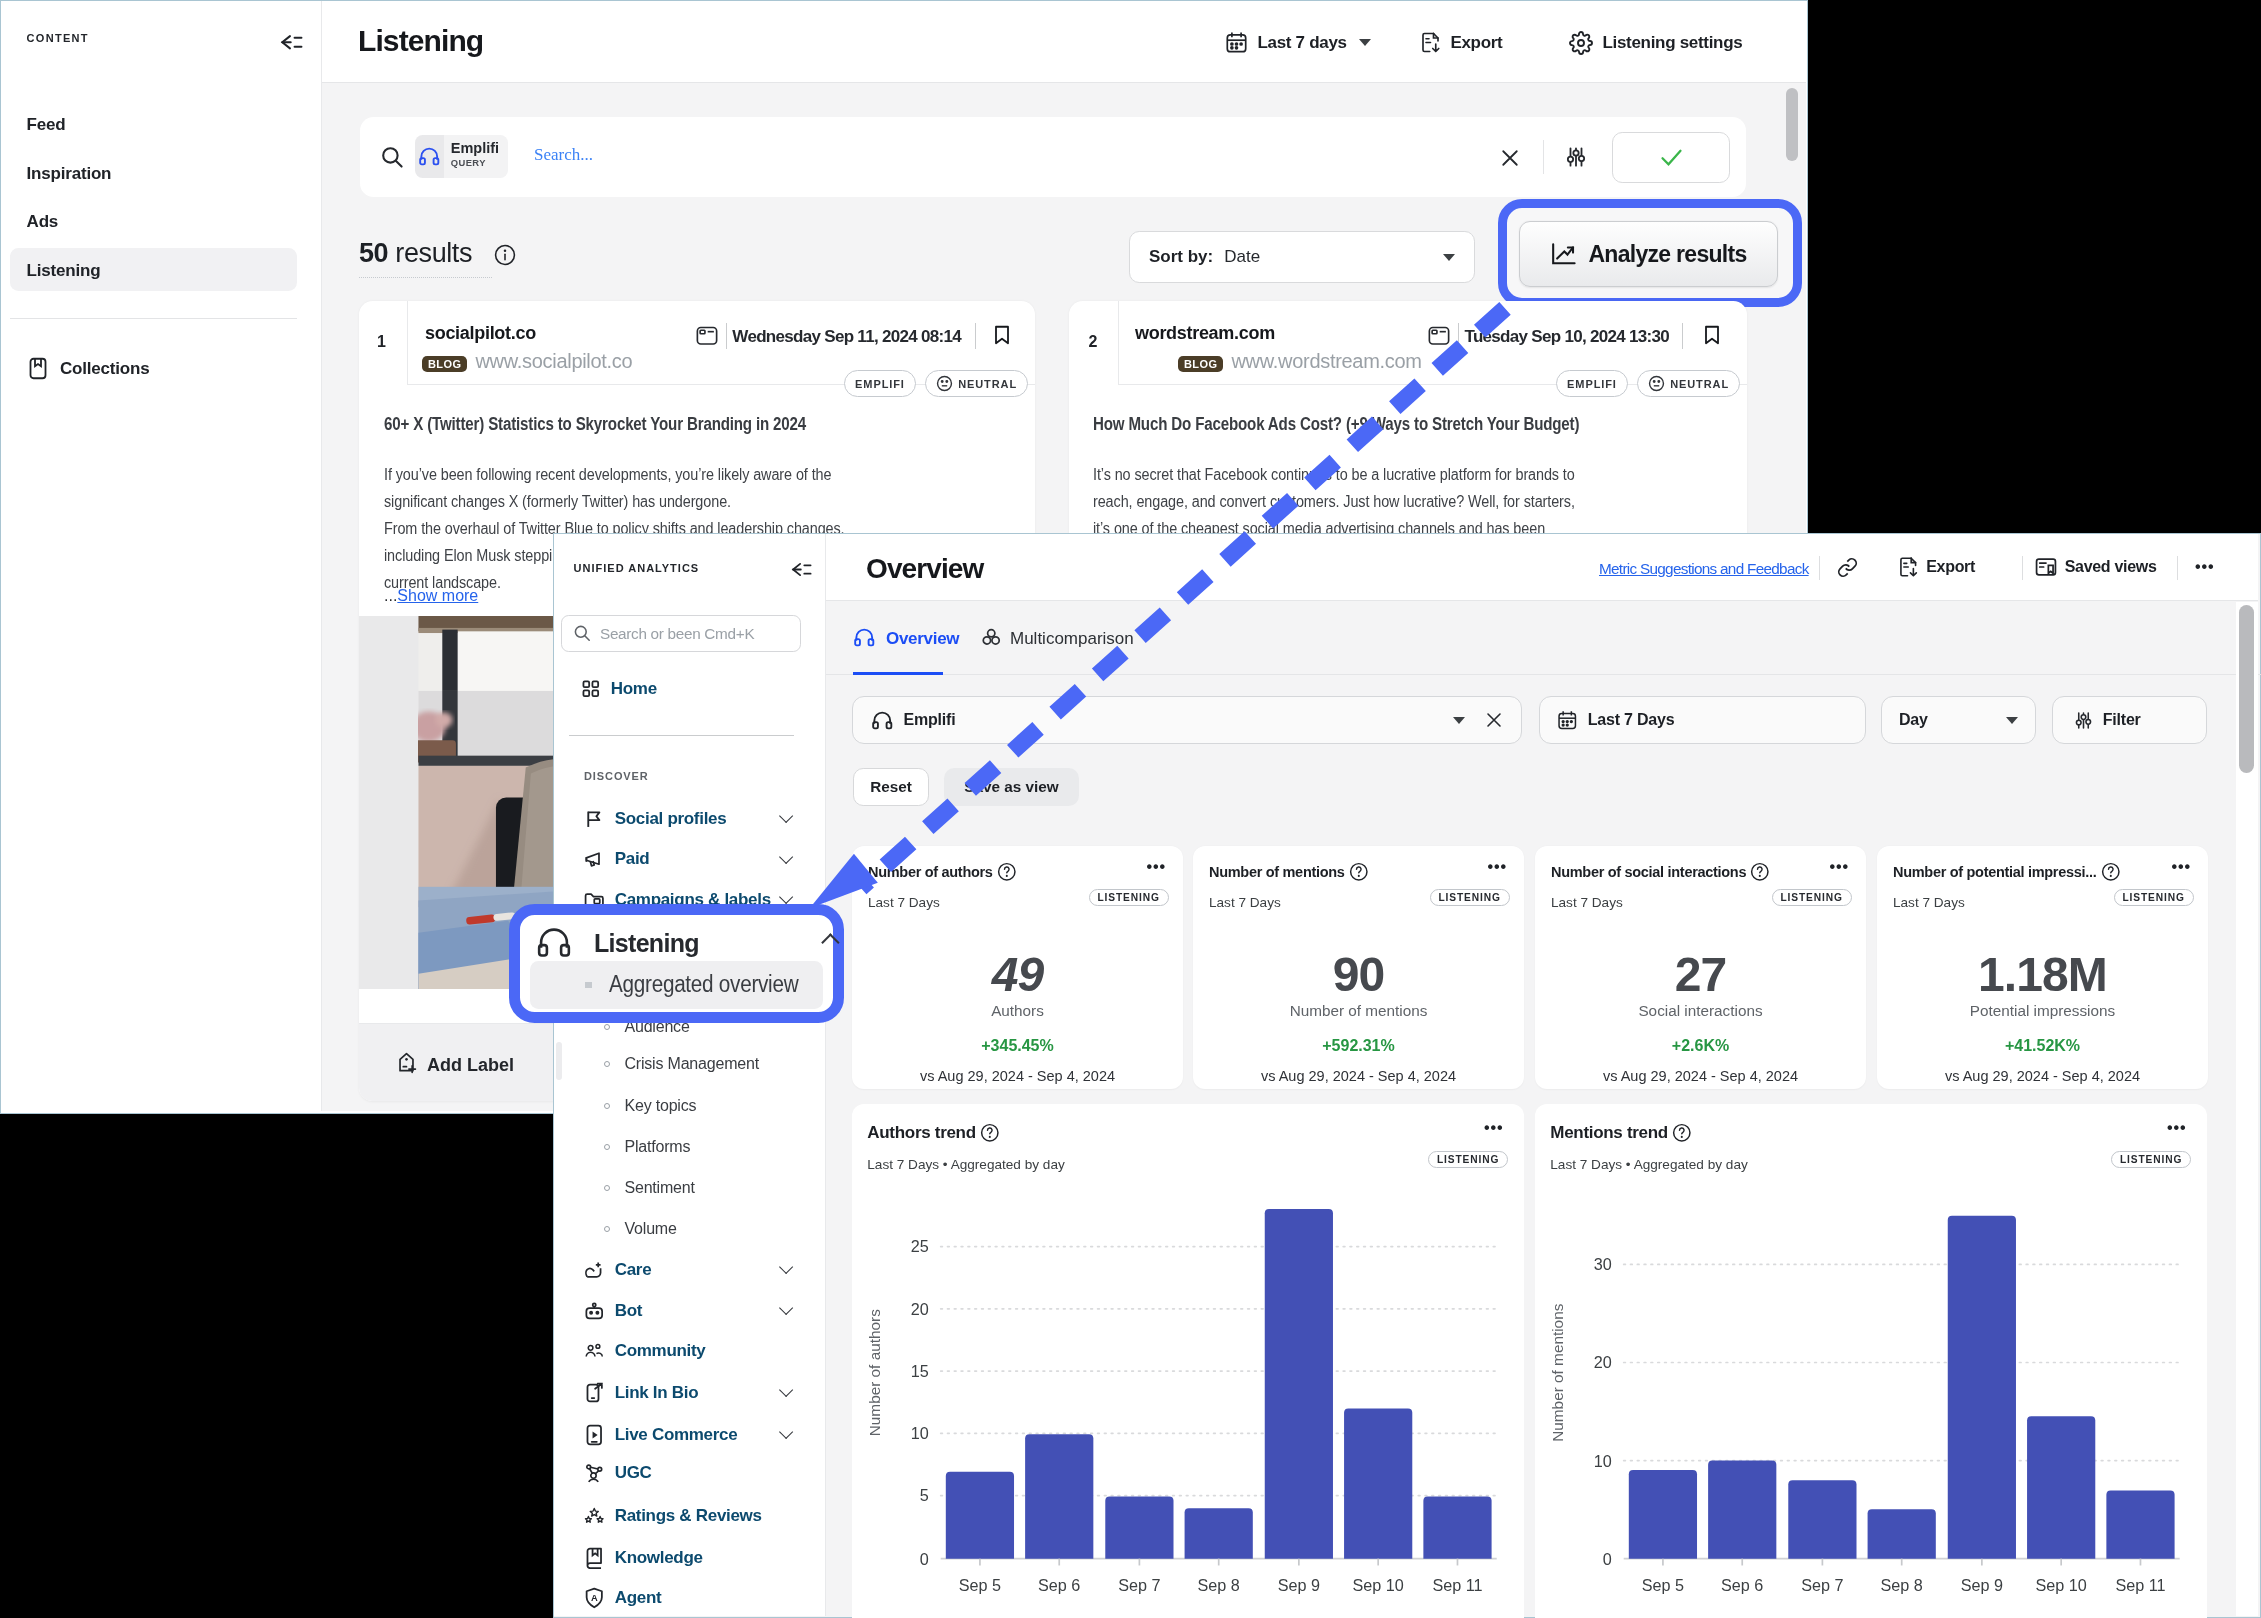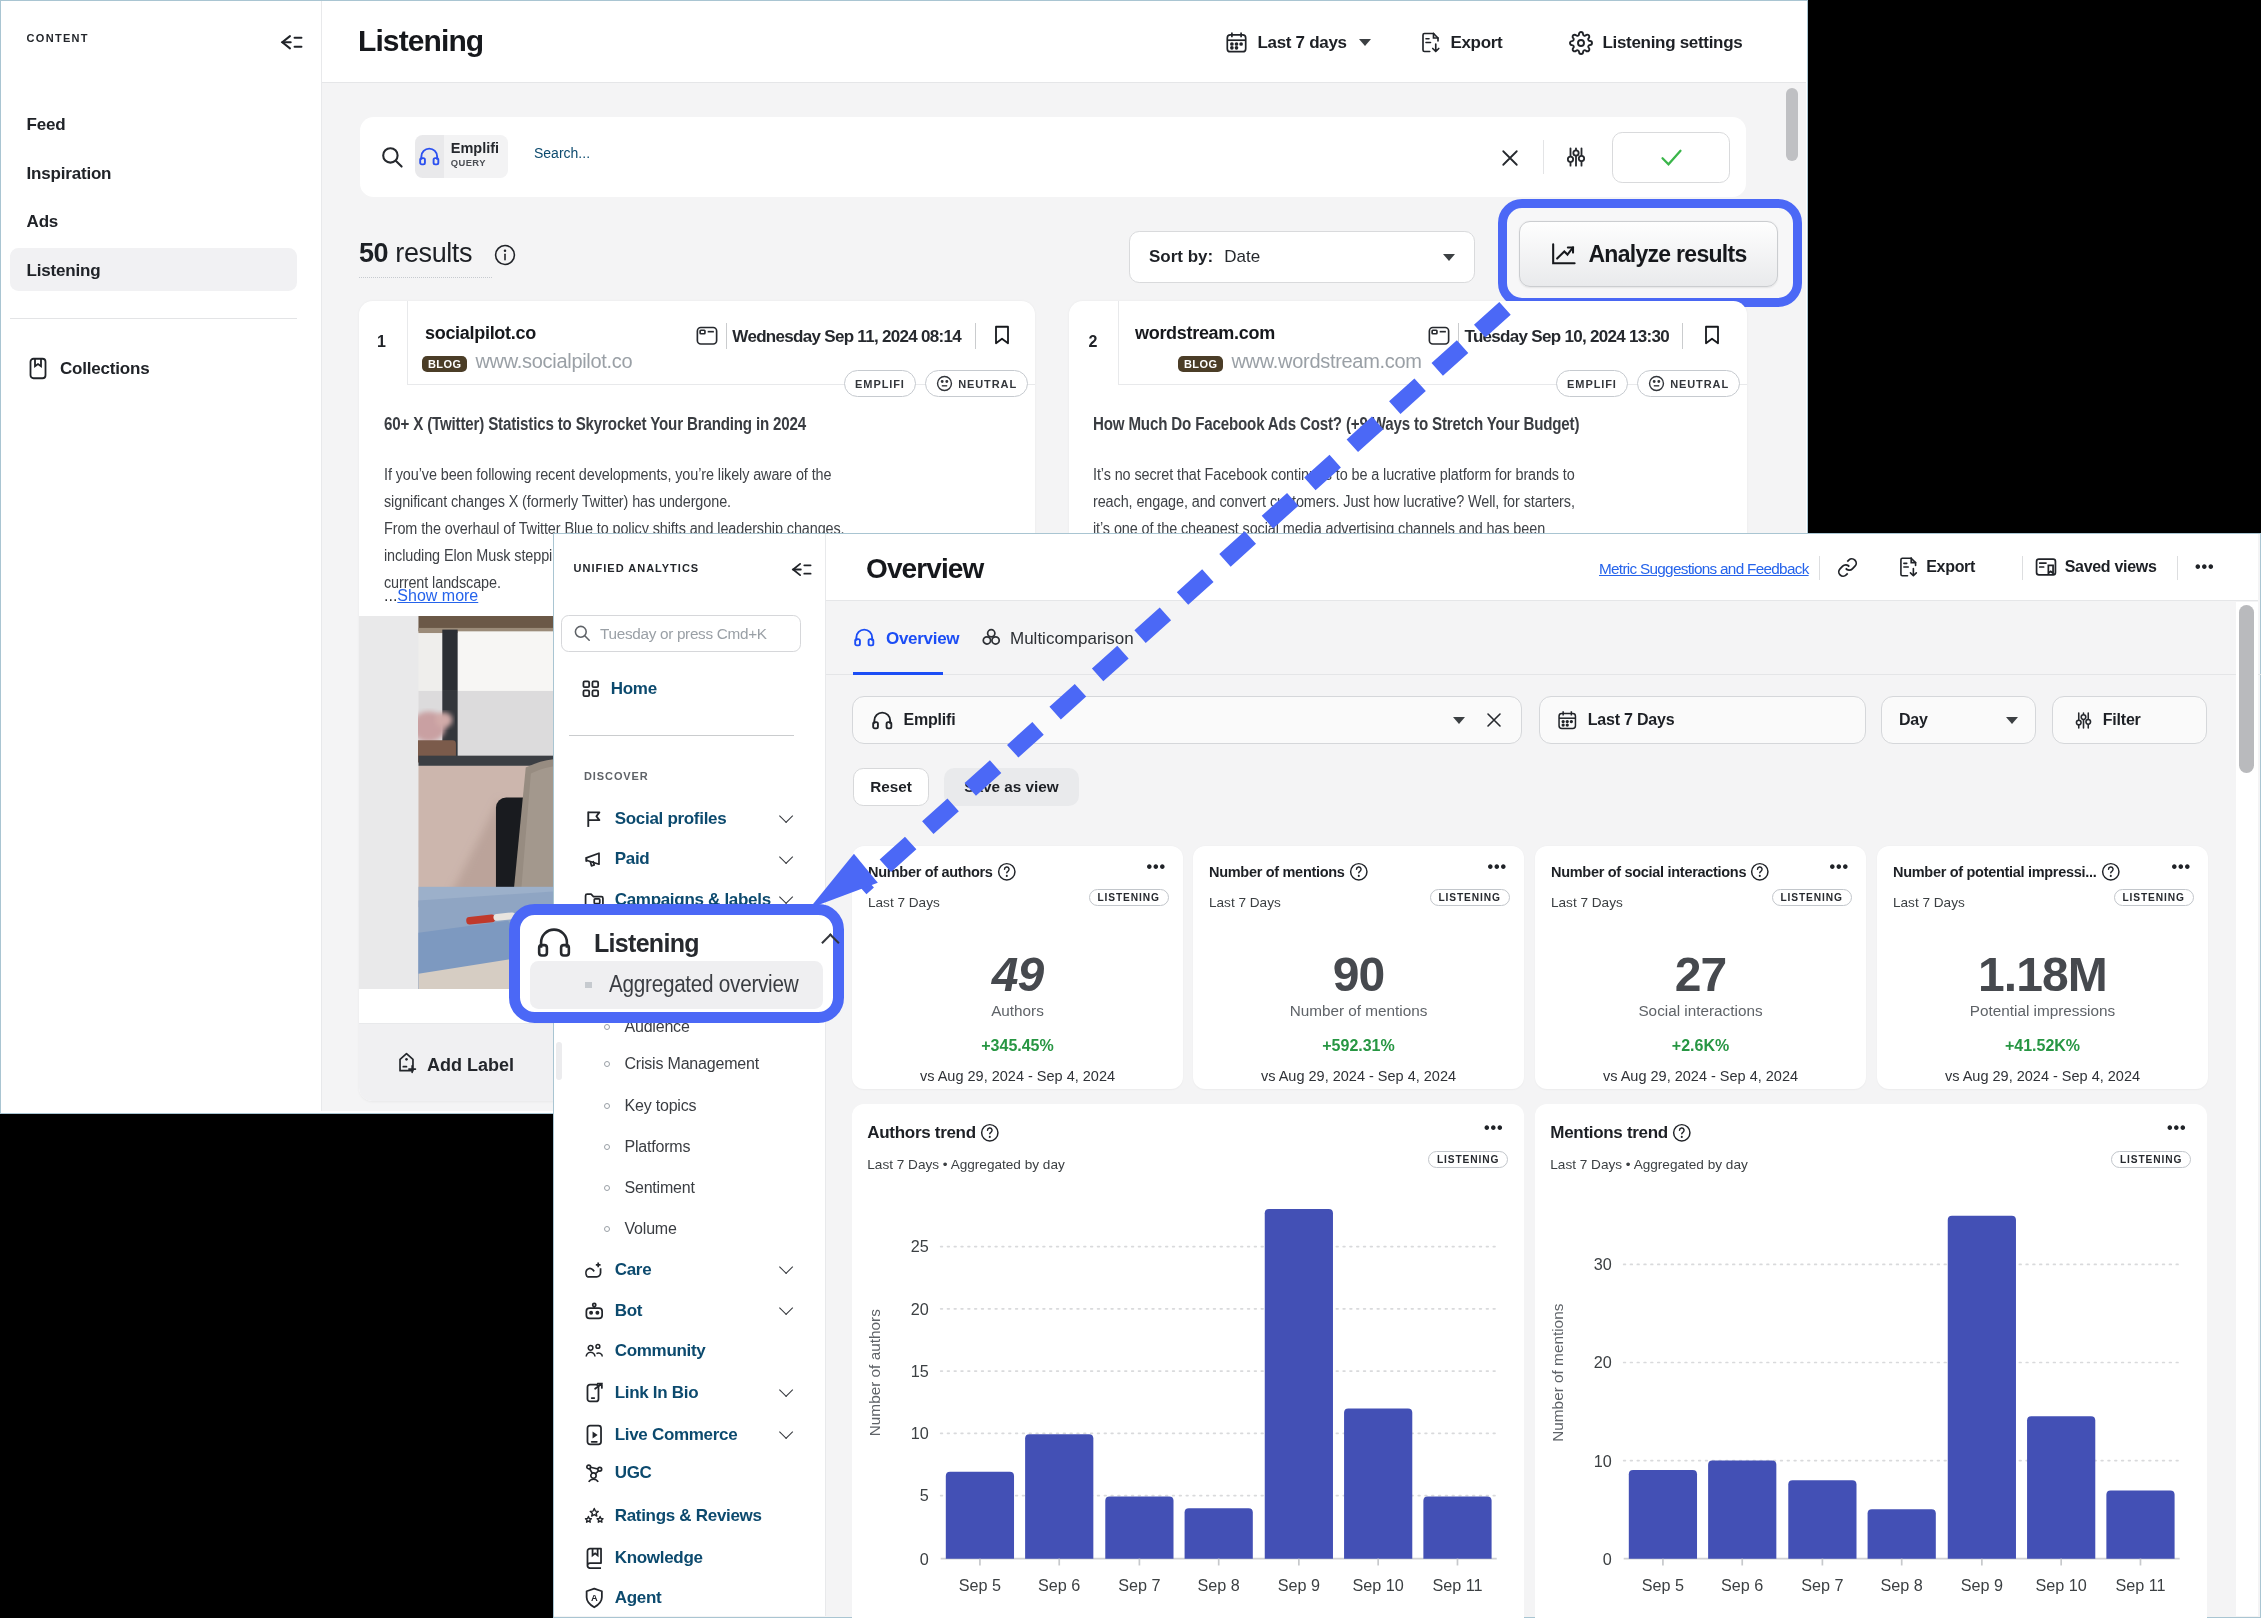--- a/index.html
+++ b/index.html
@@ -12,21 +12,21 @@
   .navitem { font-size:17px; font-weight:700; color:#202328; letter-spacing:-0.2px; }
   #w1head { left:321px; top:0; width:1484px; height:82px; background:#fff; border-bottom:0.9px solid #e5e6e8; }
   #w1content { left:321px; top:82px; width:1484px; height:1028px; background:#f4f4f5; }
   .hbtn { display:flex; align-items:center; gap:9.4px; font-size:17px; font-weight:700; color:#1d2025; letter-spacing:-0.3px;}
   #sbar { left:38px; top:34px; width:1386px; height:80px; background:#fff; border-radius:13.6px; }
   .chip { display:flex; border-radius:7.7px; overflow:hidden; }
   .chipL { background:#e9e9eb; display:flex; align-items:center; justify-content:center; width:29px; }
   .chipR { background:#f3f3f4; padding:4.3px 8.5px 3.4px 6.8px; }
   .chipName { font-size:14.5px; font-weight:700; color:#26292e; line-height:18px;}
   .chipQ { font-size:9.4px; font-weight:700; color:#4b4e54; letter-spacing:0.4px; line-height:12.8px;}
-  .ph { color:#0c4a6e; font-size:14px; }
+  .ph { color:#3b82f6; font-size:17px;font-family:Liberation Serif, serif; }
   .selbox { background:#fff; border:0.9px solid #d9dadc; border-radius:10.2px; display:flex; align-items:center; }
   .caret { width:0; height:0; border-left:6px solid transparent; border-right:6px solid transparent; border-top:7.7px solid #3c4043; }
   #ring { left:1176px; top:116px; width:304px; height:108px; border:9.4px solid #4b68f6; border-radius:24px; background:#f7f7f8; }
   #abtn { left:1197px; top:138px; width:259px; height:66px; border-radius:11px; border:0.9px solid #cbcdd0; background:linear-gradient(#fefefe,#e9eaec); display:flex; align-items:center; justify-content:center; gap:11px; box-shadow:0 0.9px 1.7px rgba(0,0,0,.08); }
   .rcard { background:#fff; border-radius:13.6px; top:218px; height:800px; box-shadow:0 0.9px 2.6px rgba(0,0,0,.05); }
   .cnum { font-size:16px; font-weight:700; color:#202328; }
   .cdiv { position:absolute; left:0; top:0; width:0.9px; background:#e8e9eb; }
   .blog { display:inline-block; background:#4b3d27; color:#fff; font-weight:700; font-size:11px; letter-spacing:0.4px; border-radius:5.1px; padding:1.7px 6px; }
   .url { font-size:20px; color:#9aa0a6; letter-spacing:-0.3px; }
   .dt { font-size:17px; font-weight:700; color:#26292e; letter-spacing:-0.7px; }
@@ -285,21 +285,21 @@
           <path d="M13 5 L3 13 L13 21"></path>
           <path d="M3 13 H14"></path>
           <path d="M19 7 H28"></path>
           <path d="M19 19 H28"></path>
         </svg>
       <div class="abs" style="left:6.8px; top:81px; width:240px; height:37px; border:0.9px solid #d6d7da; border-radius:7.7px; background:#fff;"></div>
       <svg class="abs" style="left:19px; top:90px;" width="18" height="18" viewBox="0 0 30 30" fill="none" stroke="#5f6368" stroke-width="2.6" stroke-linecap="round">
           <circle cx="13" cy="13" r="9"></circle>
           <path d="M20 20 L27 27"></path>
         </svg>
-      <div class="abs" style="left:46px; top:91px; font-size:15.3px; color:#9aa0a6; letter-spacing:-0.3px;">Tuesday or press Cmd+K</div>
+      <div class="abs" style="left:46px; top:91px; font-size:15.3px; color:#9aa0a6; letter-spacing:-0.3px;">Search or been Cmd+K</div>
       <div class="mi" style="left:27px; top:145px;">
         <svg width="19.6" height="19.6" viewBox="0 0 24 24" fill="none" stroke="#23262b" stroke-width="2.2">
             <rect x="3" y="3" width="7" height="7" rx="1.5"></rect>
             <rect x="14" y="3" width="7" height="7" rx="1.5"></rect>
             <rect x="3" y="14" width="7" height="7" rx="1.5"></rect>
             <rect x="14" y="14" width="7" height="7" rx="1.5"></rect>
           </svg>
         <span class="mtxt">Home</span>
       </div>
       <div class="abs" style="left:14.5px; top:201px; width:225px; height:0.9px; background:#caccce;"></div>

